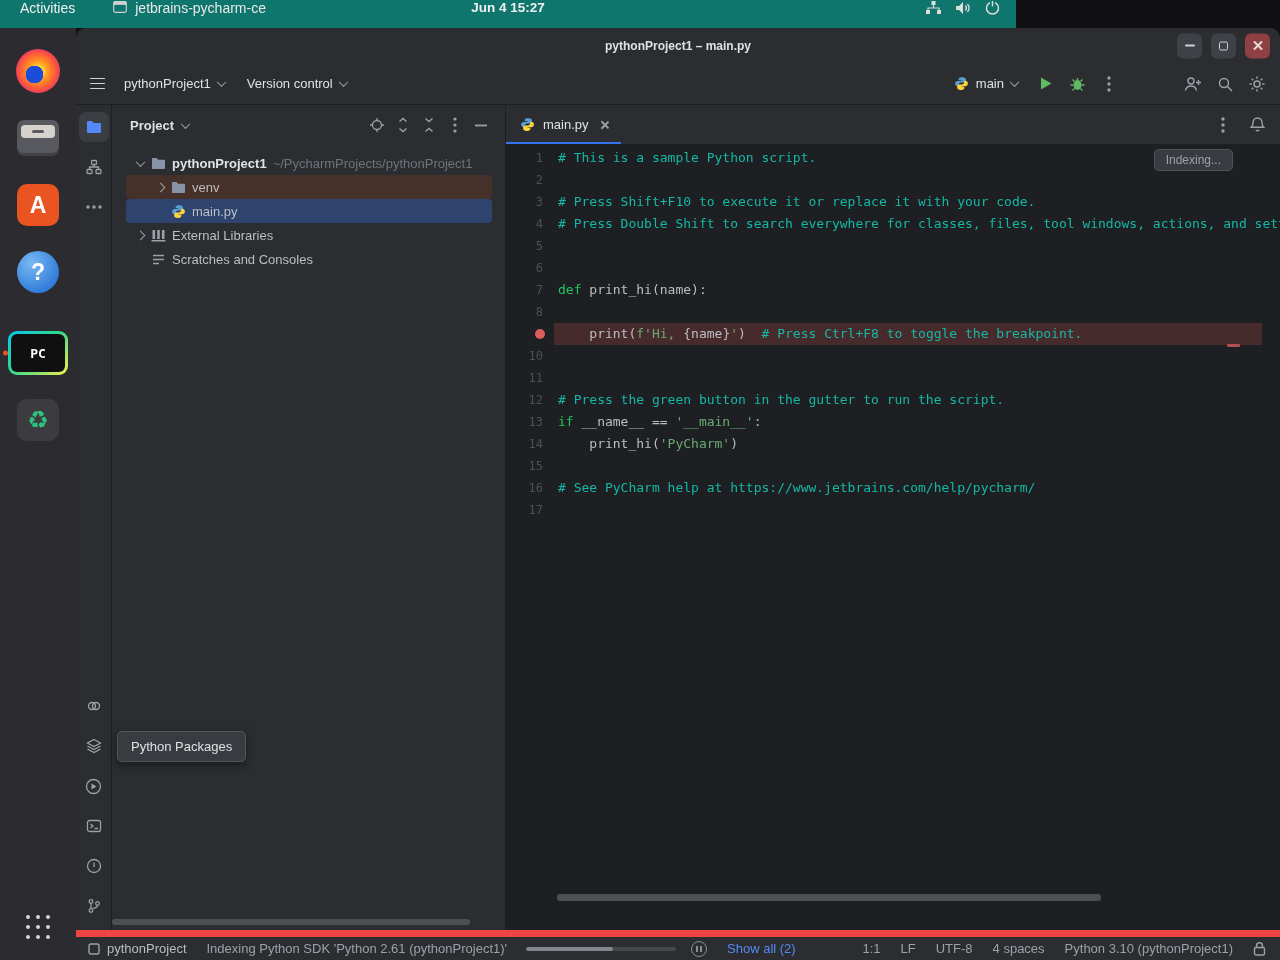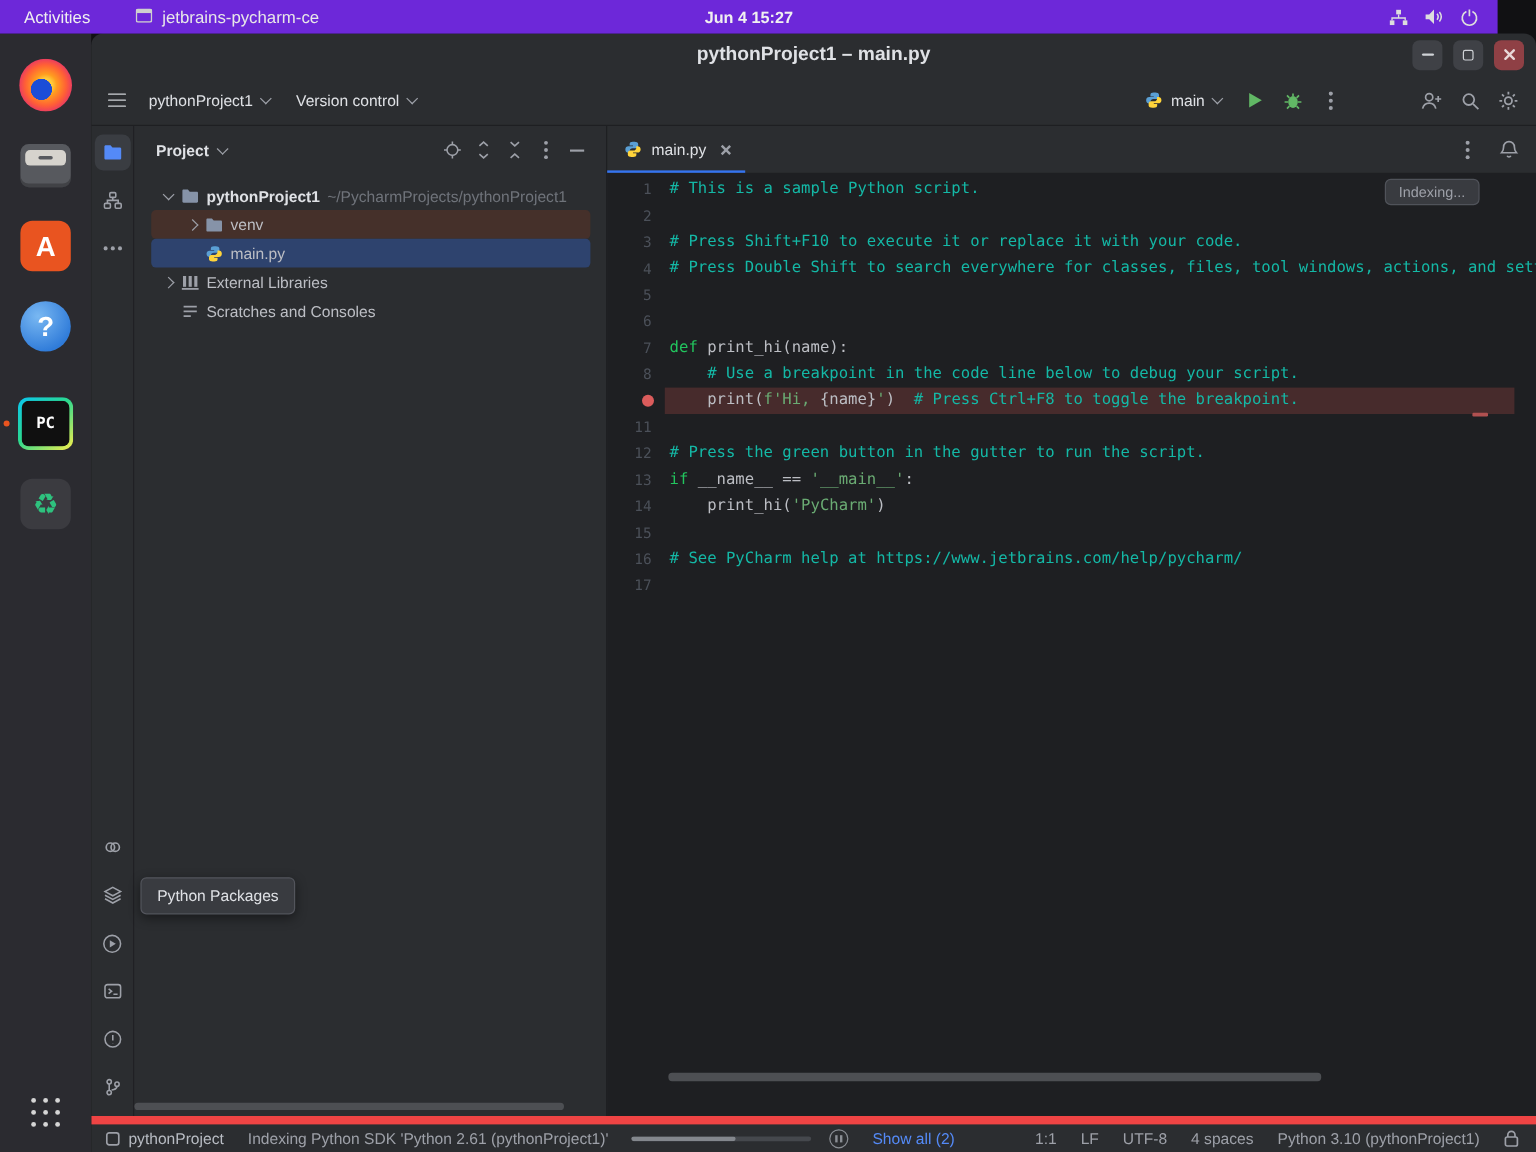--- a/index.html
+++ b/index.html
@@ -1,46 +1,46 @@
 <!DOCTYPE html>
 <html><head>
 <meta charset="utf-8">
 <style>
   *{margin:0;padding:0;box-sizing:border-box}
   html,body{width:1280px;height:960px;overflow:hidden}
   body{position:relative;background:#111113;font-family:"Liberation Sans",sans-serif;color:#dfe1e5}
   button{background:none;border:none;color:inherit;font:inherit;padding:0;cursor:default}
 
   
-  #topbar{position:absolute;left:0;top:0;width:1248px;height:28px;background:#6d28d9;display:flex;align-items:center;color:#f0f0f0;font-size:14px;z-index:40}
+  #topbar{position:absolute;left:0;top:0;width:1016px;height:28px;background:#0f766e;display:flex;align-items:flex-start;color:#f0f0f0;font-size:14px;z-index:40}
   .tb-left{display:flex;align-items:center;gap:38px;padding-left:20px}
   .appind{display:flex;align-items:center;gap:8px;color:#e8e8e8}
   .tb-center{position:absolute;left:50%;transform:translateX(-50%);font-weight:700;font-size:13.5px}
   .tb-right{margin-left:auto;display:flex;align-items:center;gap:14px;padding-right:16px}
   .tb-right span{display:flex}
 
   
   #dock{position:absolute;left:0;top:28px;width:76px;bottom:0;background:#2b2b30;display:flex;flex-direction:column;align-items:center;padding-top:14px;z-index:30}
   .dock-item{position:relative;width:76px;height:58px;display:flex;align-items:center;justify-content:center;margin-bottom:9px}
   .dock-item.gap{margin-top:14px}
   .dock-item.active::before{content:"";position:absolute;left:3px;top:50%;transform:translateY(-50%);width:5px;height:5px;border-radius:50%;background:#e9541f}
   .icon-ff{width:44px;height:44px;border-radius:50%;background:radial-gradient(circle at 42% 58%, #1b4dd8 0 24%, rgba(0,0,0,0) 25%),radial-gradient(circle at 50% 50%, #ffca3a 0 18%, #ff9d1f 30%, #ff5f36 55%, #e22e71 78%, #8f2f9e 100%)}
   .icon-files{width:42px;height:36px;border-radius:7px;background:#57595e;position:relative;box-shadow:inset 0 -3px 0 rgba(0,0,0,.25)}
   .icon-files::before{content:"";position:absolute;left:4px;right:4px;top:5px;height:13px;border-radius:4px;background:#d6d3cd}
   .icon-files::after{content:"";position:absolute;left:50%;top:10px;transform:translateX(-50%);width:12px;height:3px;border-radius:2px;background:#57595e}
   .icon-soft{width:42px;height:42px;border-radius:10px;background:#e95420;color:#fff;display:flex;align-items:center;justify-content:center;font-weight:700;font-size:23px}
   .icon-help{width:42px;height:42px;border-radius:50%;background:radial-gradient(circle at 35% 30%, #79b8f2, #2f7bd9 75%);color:#fff;font-weight:700;font-size:23px;display:flex;align-items:center;justify-content:center}
-  .icon-pc{width:46px;height:44px;border-radius:9px;border:3px solid transparent;background:linear-gradient(#101010,#101010) padding-box,linear-gradient(140deg,#09c6f2 0%,#2bd88f 45%,#f8ef4b 100%) border-box;color:#fff;font-family:"DejaVu Sans Mono",monospace;font-weight:700;font-size:13px;display:flex;align-items:center;justify-content:center}
+  .icon-pc{width:60px;height:44px;border-radius:9px;border:3px solid transparent;background:linear-gradient(#101010,#101010) padding-box,linear-gradient(140deg,#09c6f2 0%,#2bd88f 45%,#f8ef4b 100%) border-box;color:#fff;font-family:"DejaVu Sans Mono",monospace;font-weight:700;font-size:13px;display:flex;align-items:center;justify-content:center}
   .icon-upd{width:42px;height:42px;border-radius:10px;background:#3b3b40;display:flex;align-items:center;justify-content:center;color:#2ec27e;font-size:24px;font-family:"DejaVu Sans",sans-serif}
   .show-apps{position:absolute;bottom:18px;left:50%;transform:translateX(-50%);width:30px;height:30px;display:grid;grid-template-columns:repeat(3,1fr);justify-items:center;align-items:center}
   .show-apps i{width:4.5px;height:4.5px;border-radius:50%;background:#d5d5d5}
 
   
   #ide{position:absolute;left:76px;top:28px;right:0;bottom:0;background:#2b2d30;display:flex;flex-direction:column;border-top-left-radius:10px;border-top-right-radius:10px;overflow:hidden;z-index:20}
-  .titlebar{height:35px;flex:0 0 35px;position:relative;display:flex;align-items:center;justify-content:center;font-size:16px;font-weight:700;color:#dfe1e5}
+  .titlebar{height:35px;flex:0 0 35px;position:relative;display:flex;align-items:center;justify-content:center;font-size:12px;font-weight:700;color:#dfe1e5}
   .win-controls{position:absolute;right:10px;top:50%;transform:translateY(-50%);display:flex;gap:9px}
   .win-btn{width:25px;height:25px;border-radius:6px;background:#3f4146;position:relative;display:flex;align-items:center;justify-content:center}
   .win-btn.close{background:#8f4045}
   .sym-min{width:10px;height:2px;background:#cfd2d6;border-radius:1px}
   .sym-max{width:9px;height:9px;border:1.4px solid #cfd2d6;border-radius:2px}
   .sym-close{width:12px;height:12px;position:relative}
   .sym-close::before,.sym-close::after{content:"";position:absolute;left:5px;top:0;width:2px;height:12px;background:#e8d8d8;border-radius:1px}
   .sym-close::before{transform:rotate(45deg)}.sym-close::after{transform:rotate(-45deg)}
 
   .toolbar{height:42px;flex:0 0 42px;display:flex;align-items:center;padding:0 8px 0 6px;gap:2px;border-bottom:1px solid #1e1f22}
@@ -537,27 +537,31 @@
             <div class="code-row">
               <span class="gut">6</span>
               <span class="lc">&nbsp;</span>
             </div>
             <div class="code-row">
               <span class="gut">7</span>
               <span class="lc"><span class="tok-k">def</span><span class="tok-d"> print_hi(name):</span></span>
             </div>
             <div class="code-row">
               <span class="gut">8</span>
-              <span class="lc"><span class="tok-d">    </span><span class="tok-c"># Use a breakpoint in the code line below to debug your script.</span></span>
+              <span class="lc"><span class="tok-d">    </span></span>
             </div>
             <div class="code-row bp">
               <span class="gut">
                 <i class="bp-dot"></i>
               </span>
               <span class="lc"><span class="tok-d">    print(</span><span class="tok-s">f'Hi, </span><span class="tok-d">{name}</span><span class="tok-s">'</span><span class="tok-d">)  </span><span class="tok-c"># Press Ctrl+F8 to toggle the breakpoint.</span></span>
+            </div>
+            <div class="code-row">
+              <span class="gut">10</span>
+              <span class="lc">&nbsp;</span>
             </div>
             <div class="code-row">
               <span class="gut">11</span>
               <span class="lc">&nbsp;</span>
             </div>
             <div class="code-row">
               <span class="gut">12</span>
               <span class="lc"><span class="tok-c"># Press the green button in the gutter to run the script.</span></span>
             </div>
             <div class="code-row">

